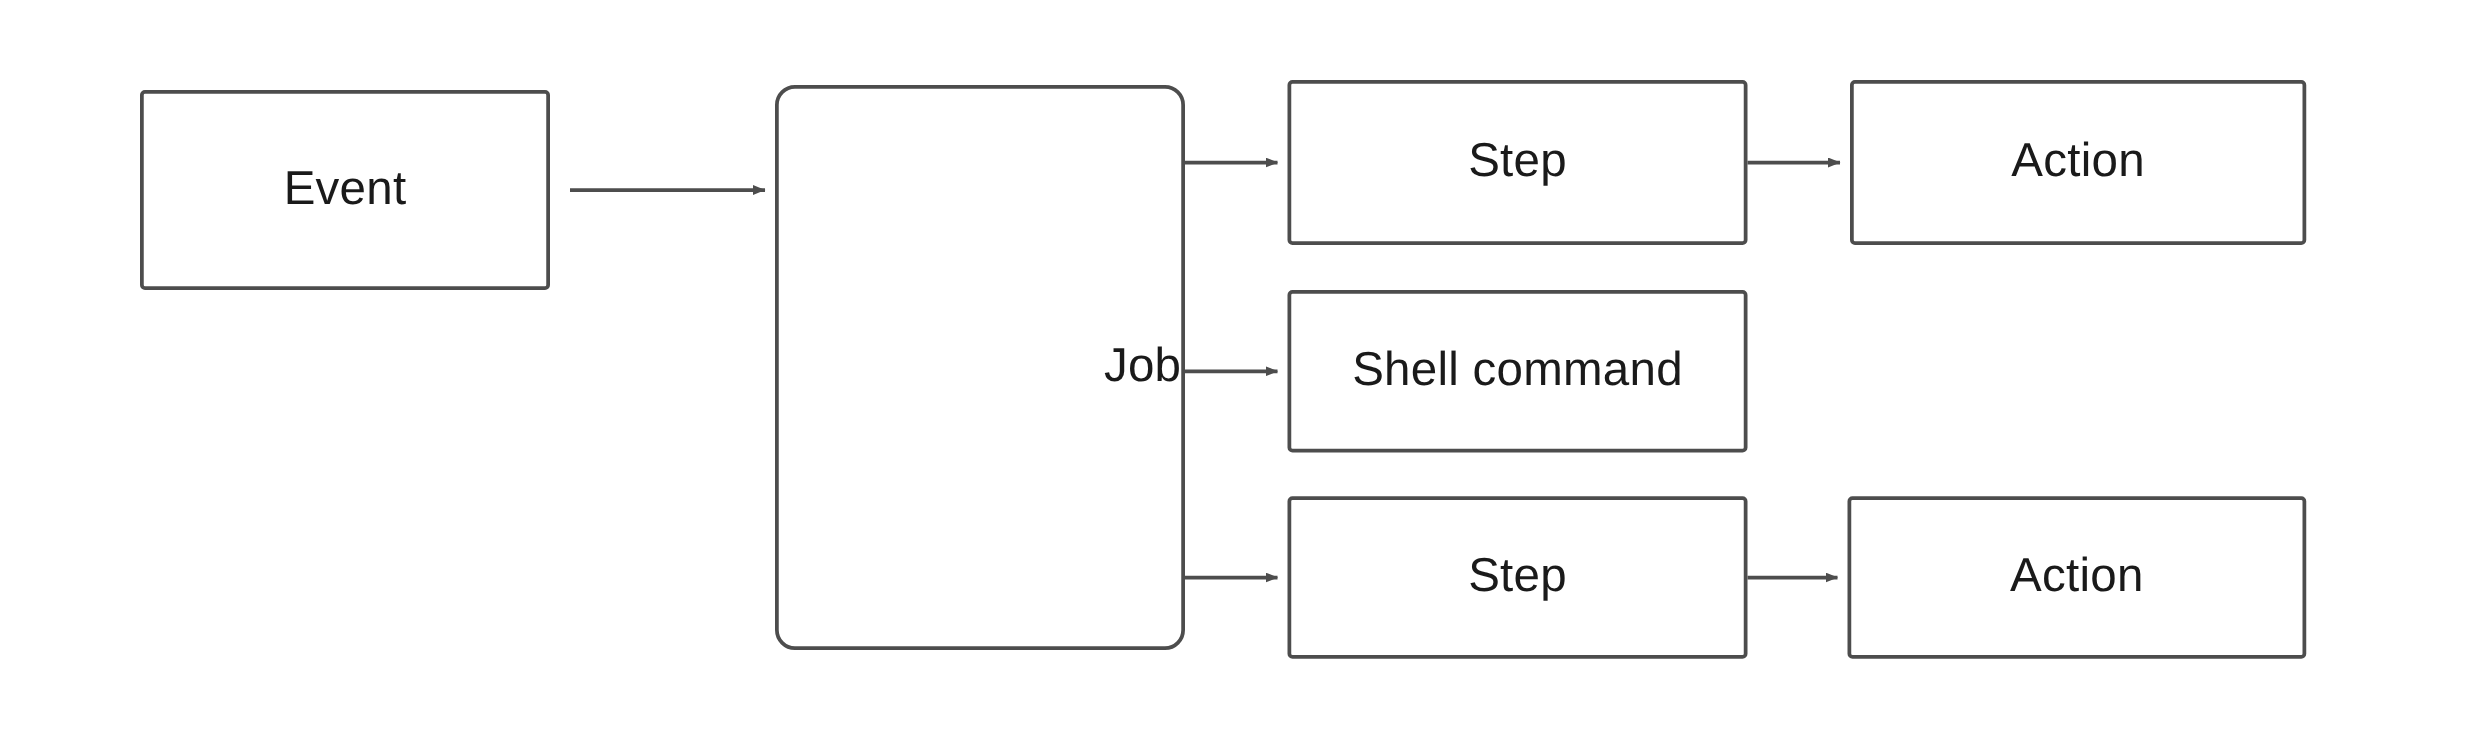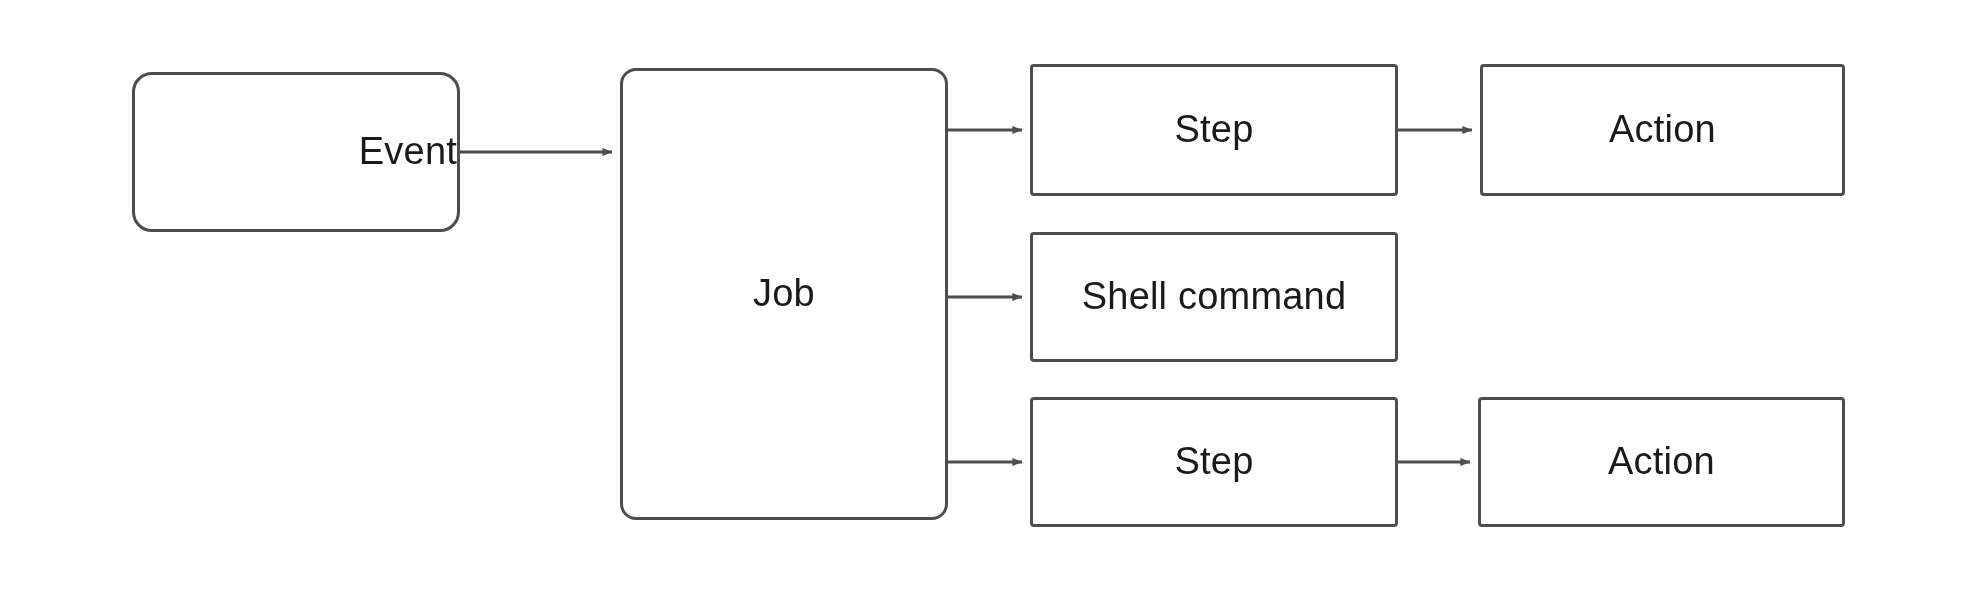--- a/index.html
+++ b/index.html
@@ -40,22 +40,22 @@
     line-height: 1.1;
     letter-spacing: 0.2px;
     white-space: nowrap;
     user-select: none;
   }
   .node-label {
     display: block;
     text-align: center;
   }
   
-  #node-event        { left: 132px;  top: 72px;  width: 328px; height: 160px; border-radius: 20px; justify-content: flex-end; }
-  #node-job          { left: 620px;  top: 68px;  width: 328px; height: 452px; border-radius: 16px; }
+  #node-event        { left: 112px;  top: 72px;  width: 328px; height: 160px; border-radius: 4px; }
+  #node-job          { left: 620px;  top: 68px;  width: 328px; height: 452px; border-radius: 16px; justify-content: flex-end; }
   #node-step-top     { left: 1030px; top: 64px;  width: 368px; height: 132px; }
   #node-action-top   { left: 1480px; top: 64px;  width: 365px; height: 132px; }
   #node-shell        { left: 1030px; top: 232px; width: 368px; height: 130px; }
   #node-step-bottom  { left: 1030px; top: 397px; width: 368px; height: 130px; }
   #node-action-bottom{ left: 1478px; top: 397px; width: 367px; height: 130px; }
 </style>
 </head>
 <body>
 
 <div id="diagram-canvas">

